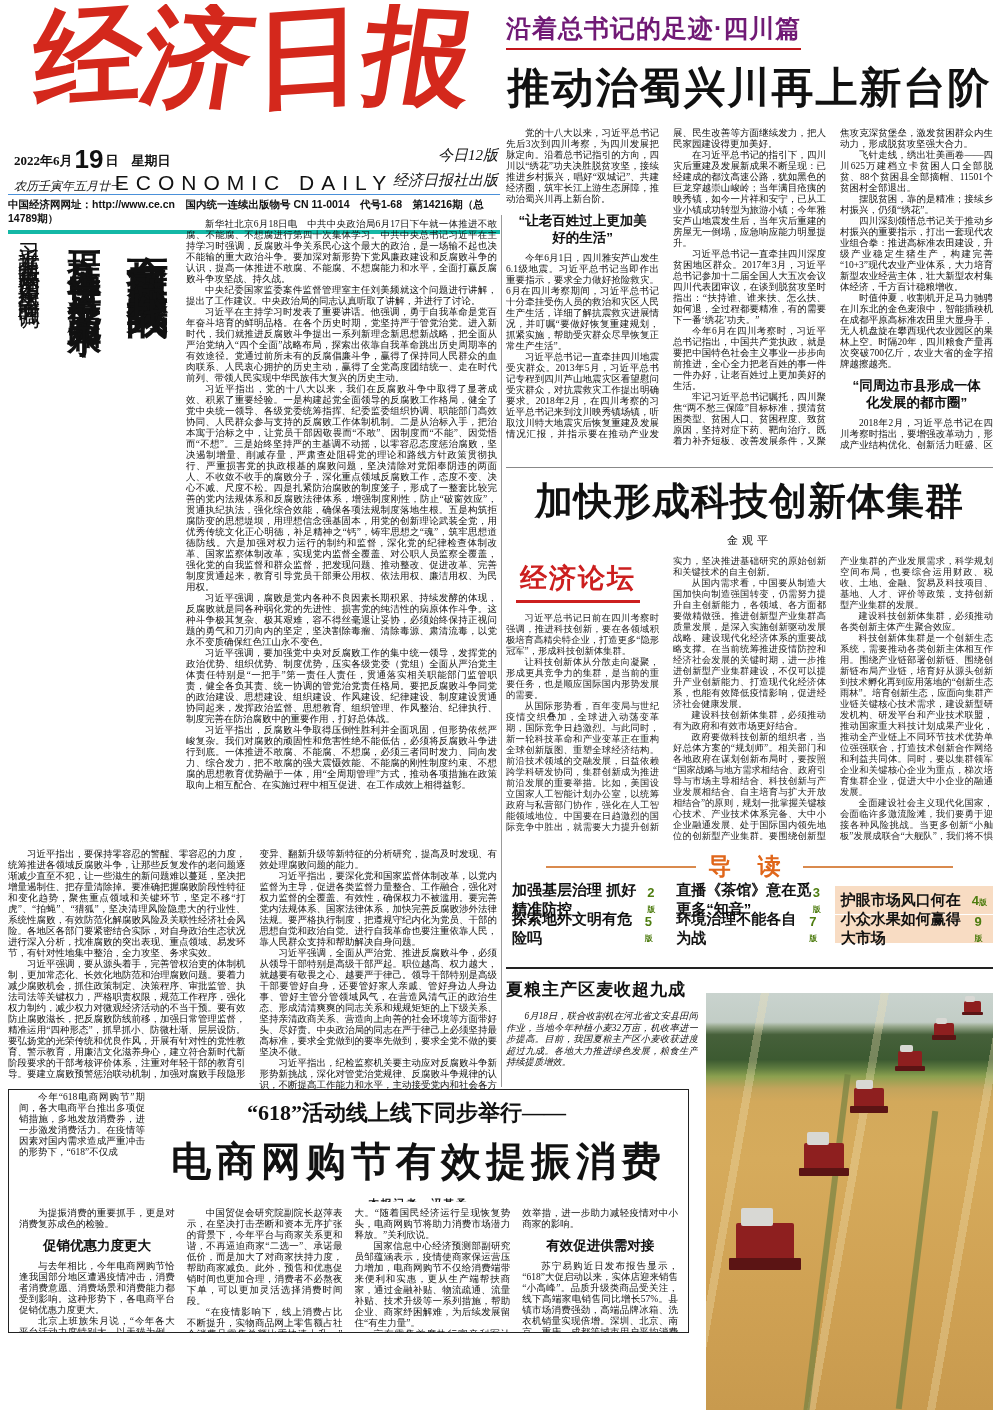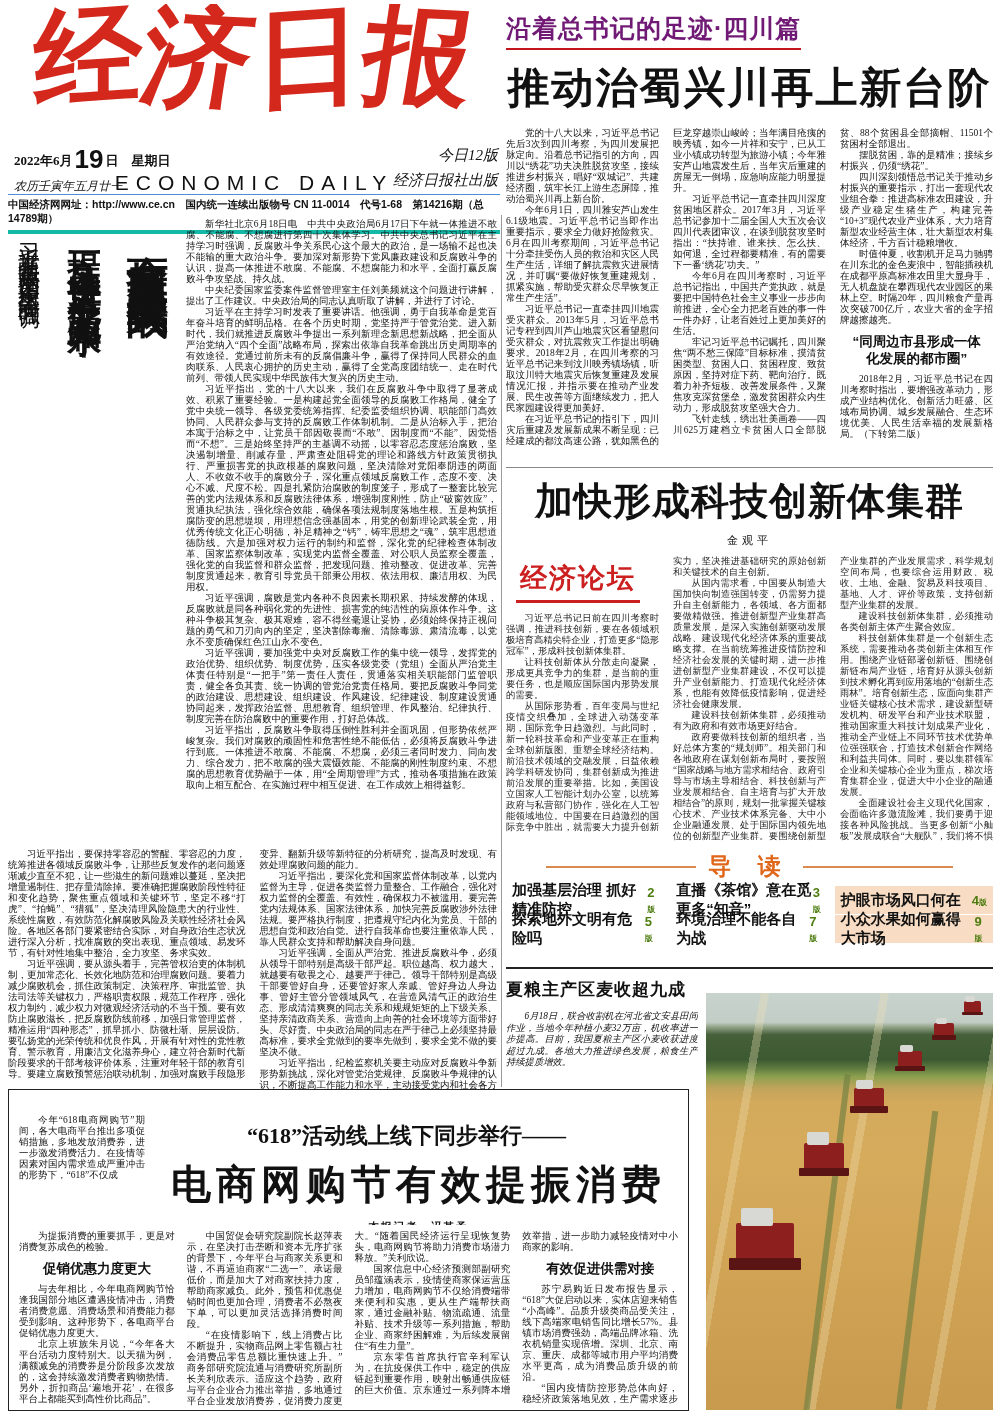--- a/index.html
+++ b/index.html
@@ -86,22 +86,22 @@
         #8ba04f 20%, #c3a45c 23%, #d3a95b 26%, #d6ab5c 40%, #d0a254 70%, #c89a4e 100%); }
   .paths { position:absolute; inset:0;
     background:repeating-linear-gradient(100deg, transparent 0 54px, rgba(240,225,180,.55) 54px 62px, transparent 62px 118px);
     opacity:.6; }
   .greenline { position:absolute; width:6px; height:340px; top:80px; background:#6f8040; opacity:.65; transform:rotate(7deg); }
   .harvester { position:absolute; background:#8e1f1f; border-radius:2px; }
   .harvester::before { content:""; position:absolute; left:8%; top:-38%; width:55%; height:45%; background:#d8d8d4; border-radius:2px; }
   .harvester::after { content:""; position:absolute; left:-12%; bottom:-18%; width:124%; height:30%; background:#5b1414; border-radius:1px; }
 
   
-  #ecommerce { position:absolute; left:8px; top:1089px; width:681px; height:322px;
-    border:1.5px solid #222; padding:23px 10px 6px; overflow:hidden; }
+  #ecommerce { position:absolute; left:8px; top:1089px; width:681px; height:244px;
+    border:1.5px solid #222; padding:0 10px 6px; overflow:hidden; }
   .eb-top { display:flex; height:112px; overflow:hidden; }
   .eb-intro { width:126px; flex:none; padding-top:2px; }
   .eb-headblock { flex:1; padding-left:14px; }
   .eb-kicker { font-weight:900; font-size:22px; margin:8px 0 6px 88px; }
   .eb-title { text-align:center; font-family:"Liberation Sans",sans-serif; font-weight:900; font-size:40px; letter-spacing:5px; white-space:nowrap; }
   .eb-byline { text-align:center; font-size:10.5px; font-weight:bold; margin-top:8px; letter-spacing:2px; }
   .eb-cols { margin-top:6px; height:182px; column-count:4; column-gap:12px; overflow:hidden; }
 </style>
 </head>
 <body>
@@ -152,20 +152,21 @@
       </div>
   </div>
 
   <div class="vdiv"></div>
 
   <div id="sichuan">
     <span class="red-kicker">沿着总书记的足迹·四川篇</span>
     <div class="sichuan-title">推动治蜀兴川再上新台阶</div>
     <div class="col3">
         <p class="para">党的十八大以来，习近平总书记先后3次到四川考察，为四川发展把脉定向。沿着总书记指引的方向，四川以“绣花”功夫决胜脱贫攻坚，接续推进乡村振兴，唱好“双城记”、共建经济圈，筑牢长江上游生态屏障，推动治蜀兴川再上新台阶。</p>
+        <div class="inline-sub">“让老百姓过上更加美好的生活”</div>
         <p class="para">今年6月1日，四川雅安芦山发生6.1级地震。习近平总书记当即作出重要指示，要求全力做好抢险救灾。6月在四川考察期间，习近平总书记十分牵挂受伤人员的救治和灾区人民生产生活，详细了解抗震救灾进展情况，并叮嘱“要做好恢复重建规划，抓紧实施，帮助受灾群众尽早恢复正常生产生活”。</p>
         <p class="para">习近平总书记一直牵挂四川地震受灾群众。2013年5月，习近平总书记专程到四川芦山地震灾区看望慰问受灾群众，对抗震救灾工作提出明确要求。2018年2月，在四川考察的习近平总书记来到汶川映秀镇场镇，听取汶川特大地震灾后恢复重建及发展情况汇报，并指示要在推动产业发展、民生改善等方面继续发力，把人民家园建设得更加美好。</p>
         <p class="para">在习近平总书记的指引下，四川灾后重建及发展新成果不断呈现：已经建成的都汶高速公路，犹如黑色的巨龙穿越崇山峻岭；当年满目疮痍的映秀镇，如今一片祥和安宁，已从工业小镇成功转型为旅游小镇；今年雅安芦山地震发生后，当年灾后重建的房屋无一倒塌，应急响应能力明显提升。</p>
         <p class="para">习近平总书记一直牵挂四川深度贫困地区群众。2017年3月，习近平总书记参加十二届全国人大五次会议四川代表团审议，在谈到脱贫攻坚时指出：“扶持谁、谁来扶、怎么扶、如何退，全过程都要精准，有的需要下一番‘绣花’功夫。”</p>
         <p class="para">今年6月在四川考察时，习近平总书记指出，中国共产党执政，就是要把中国特色社会主义事业一步步向前推进，全心全力把老百姓的事一件一件办好，让老百姓过上更加美好的生活。</p>
         <p class="para">牢记习近平总书记嘱托，四川聚焦“两不愁三保障”目标标准，摸清贫困类型、贫困人口、贫困程度、致贫原因，坚持对症下药、靶向治疗。既着力补齐短板、改善发展条件，又聚焦攻克深贫堡垒，激发贫困群众内生动力，形成脱贫攻坚强大合力。</p>
         <p class="para">飞针走线，绣出壮美画卷——四川625万建档立卡贫困人口全部脱贫、88个贫困县全部摘帽、11501个贫困村全部退出。</p>
         <p class="para">摆脱贫困，靠的是精准；接续乡村振兴，仍须“绣花”。</p>
         <p class="para">四川深刻领悟总书记关于推动乡村振兴的重要指示，打出一套现代农业组合拳：推进高标准农田建设，升级产业稳定生猪生产，构建完善“10+3”现代农业产业体系，大力培育新型农业经营主体，壮大新型农村集体经济，千方百计稳粮增收。</p>
         <p class="para">时值仲夏，收割机开足马力驰骋在川东北的金色麦浪中，智能插秧机在成都平原高标准农田里大显身手，无人机盘旋在攀西现代农业园区的果林上空。时隔20年，四川粮食产量再次突破700亿斤，农业大省的金字招牌越擦越亮。</p>

